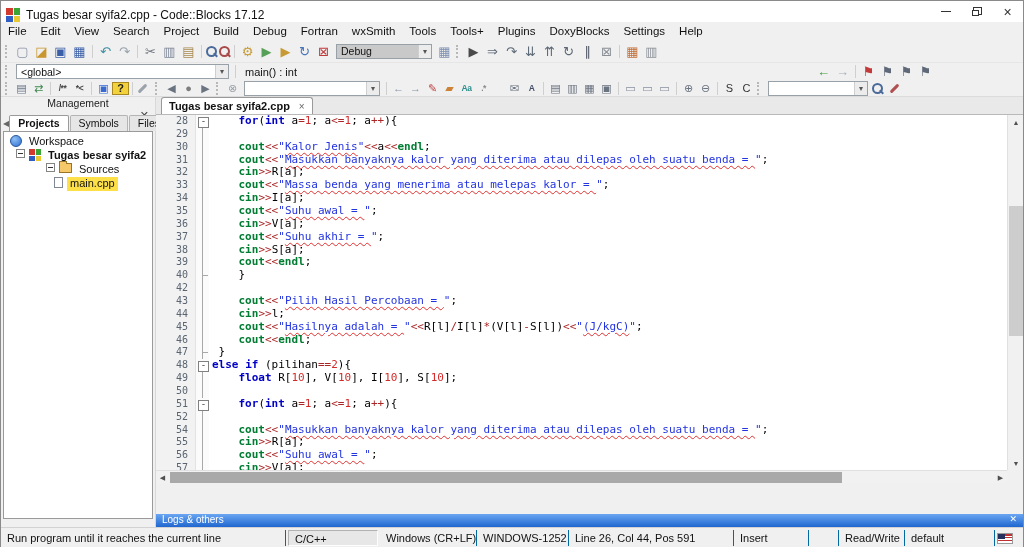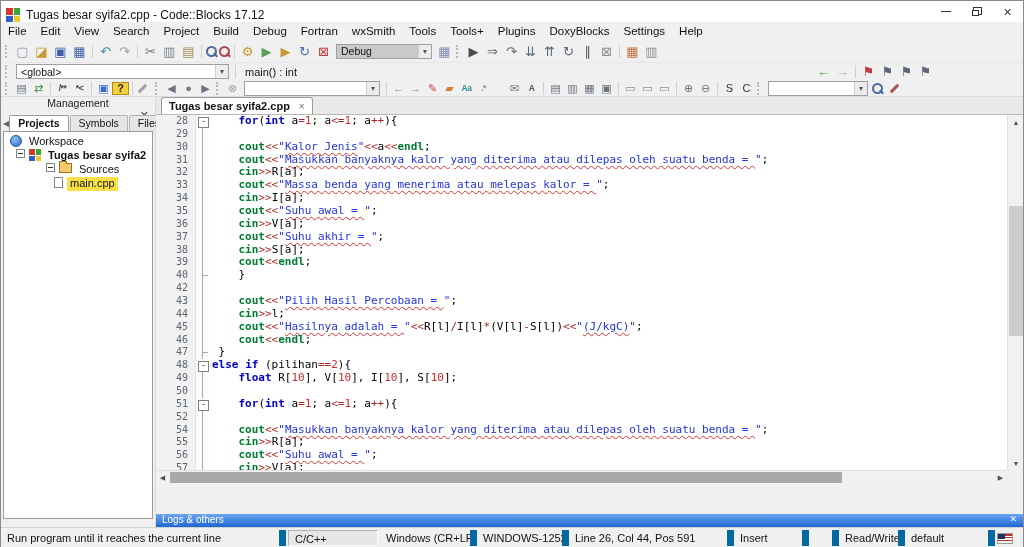--- a/index.html
+++ b/index.html
@@ -127,21 +127,21 @@
   .corner { position:absolute; right:0; bottom:0; width:16px; height:13px; background:#f0f0f0; }
 
   
   .logsbar { height:13px; flex:0 0 13px; background:linear-gradient(#6aa6f2,#1f66cf); color:#fff; display:flex;
              align-items:flex-start; padding:0 6px; font-size:10px;margin-top:31px; }
   .logsbar .lx { margin-left:auto; font-size:9px; }
 
   
   .statusbar { height:21px; flex:0 0 21px; border-top:1px solid #d2d2d2; display:flex; align-items:center;
                background:#f0f0f0; font-size:11px; }
-  .sf { padding:0 6px; height:16px; line-height:16px; white-space:nowrap; overflow:hidden; border-right:7px solid #0369a1; }
+  .sf { padding:0 6px; height:16px; line-height:16px; white-space:nowrap; overflow:hidden; border-right:1px solid #0369a1; }
   .sf.sunken { background:#e7e7e7; border:1px solid #b2b2b2; border-bottom-color:#fdfdfd; border-right-color:#fdfdfd; margin:0 2px; }
   .usflag { width:16px; height:11px; margin-left:auto; margin-right:10px; border:1px solid #999; position:relative;
             background:repeating-linear-gradient(#c03030 0 1.5px,#fff 1.5px 3px); }
   .usflag::before { content:""; position:absolute; left:0; top:0; width:7px; height:5px; background:#26305e; }
 </style>
 </head>
 <body>
 
 <div class="win">
 

